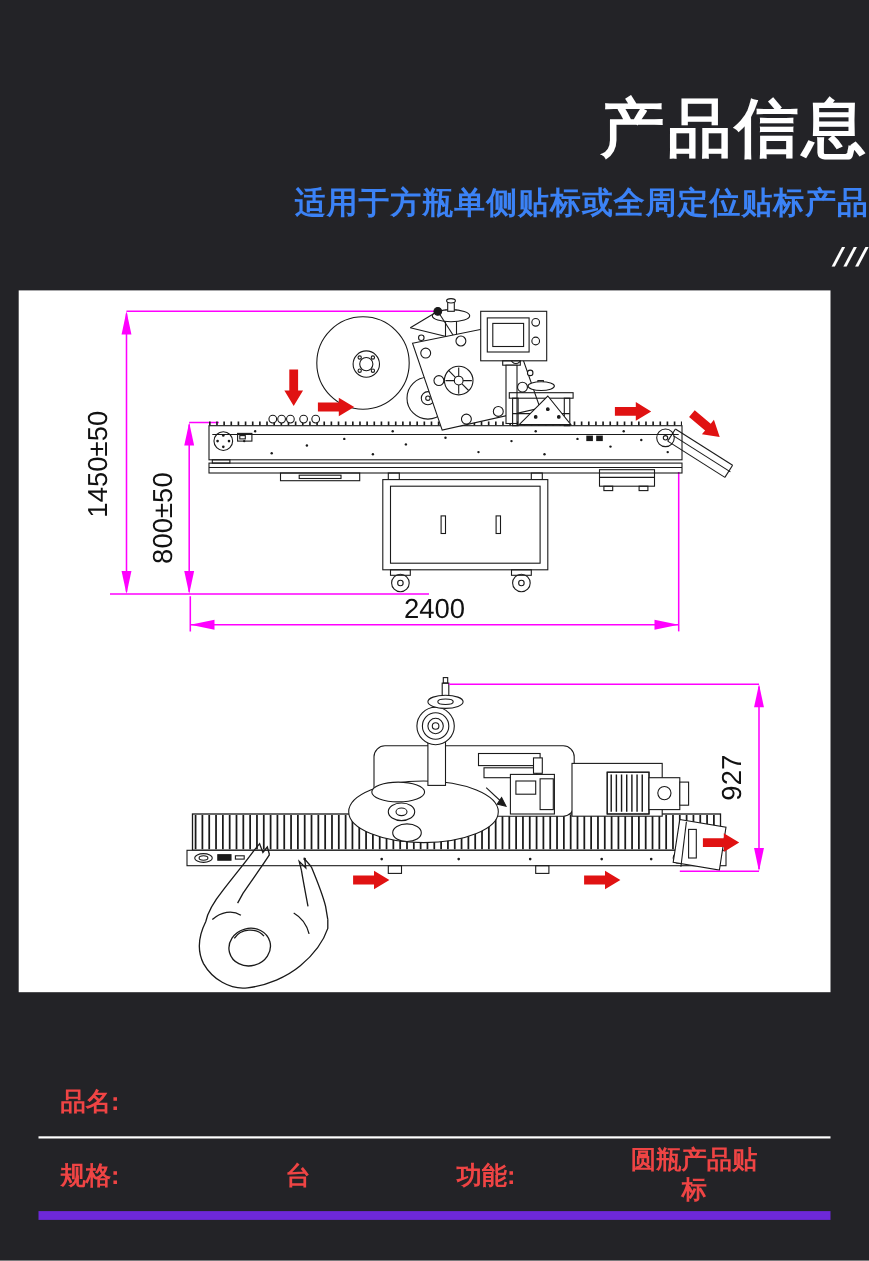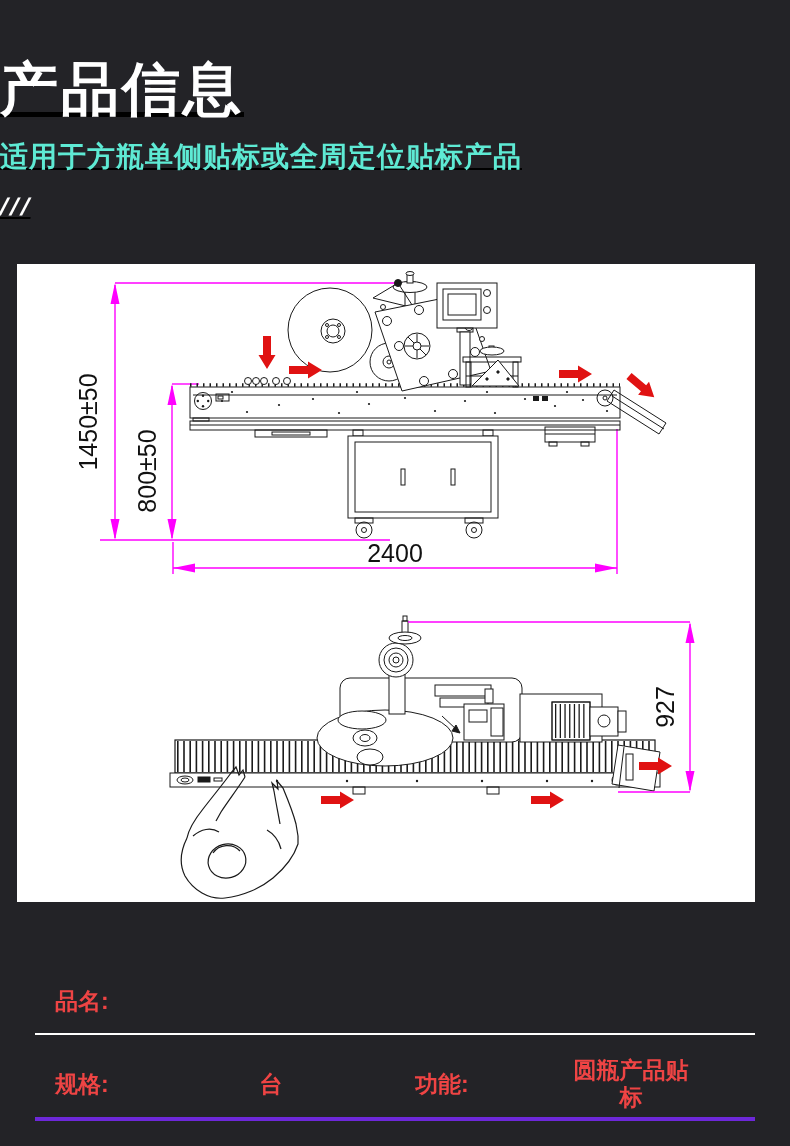--- a/index.html
+++ b/index.html
@@ -2,27 +2,27 @@
 <html><head>
 <meta charset="utf-8">
 <style>
   html,body{margin:0;padding:0;}
   body{
     width:790px;height:1146px;overflow:hidden;position:relative;
     background:#232327;
     font-family:"Liberation Sans","DejaVu Sans",sans-serif;
     -webkit-font-smoothing:antialiased;
   }
-  .header{text-align:left;padding-top:56px;text-decoration:underline;}
+  .header{text-align:right;padding-top:84px;}
   .title{
     color:#fff;font-size:58px;font-weight:800;letter-spacing:3px;
     line-height:1.15;margin:0;
   }
   .subtitle{
-    color:#5eead4;font-size:28px;font-weight:600;letter-spacing:1px;
+    color:#3b82f6;font-size:28px;font-weight:600;letter-spacing:1px;
     margin-top:15px;
   }
   .decor{
     color:#fff;font-size:24px;font-weight:800;font-style:italic;
     letter-spacing:4px;margin-top:17px;transform:skewX(-8deg);
   }
   .panel{
     position:absolute;left:17px;top:264px;width:738px;height:638px;
     background:#fff;
   }
@@ -32,21 +32,21 @@
     fill:#111;font-size:25px;
   }
   .specs{
     position:absolute;left:35px;right:35px;top:972px;
     color:#ef4444;font-size:23px;font-weight:700;
   }
   .spec-row{
     display:flex;align-items:center;
   }
   .spec-row.first{padding:14px 0 16px 0;border-bottom:2px solid #fff;}
-  .spec-row.second{padding:22px 0 6px 0;border-bottom:4px solid #6d28d9;}
+  .spec-row.second{padding:6px 0 6px 0;border-bottom:8px solid #6d28d9;}
   .spec-cell{flex:1;display:flex;align-items:center;min-width:0;}
   .spec-label{flex:0 0 92px;padding-left:20px;white-space:nowrap;}
   .spec-value{
     flex:1;text-align:center;white-space:pre-line;line-height:27px;
   }
 </style>
 </head>
 <body>
 
 <div class="header">

